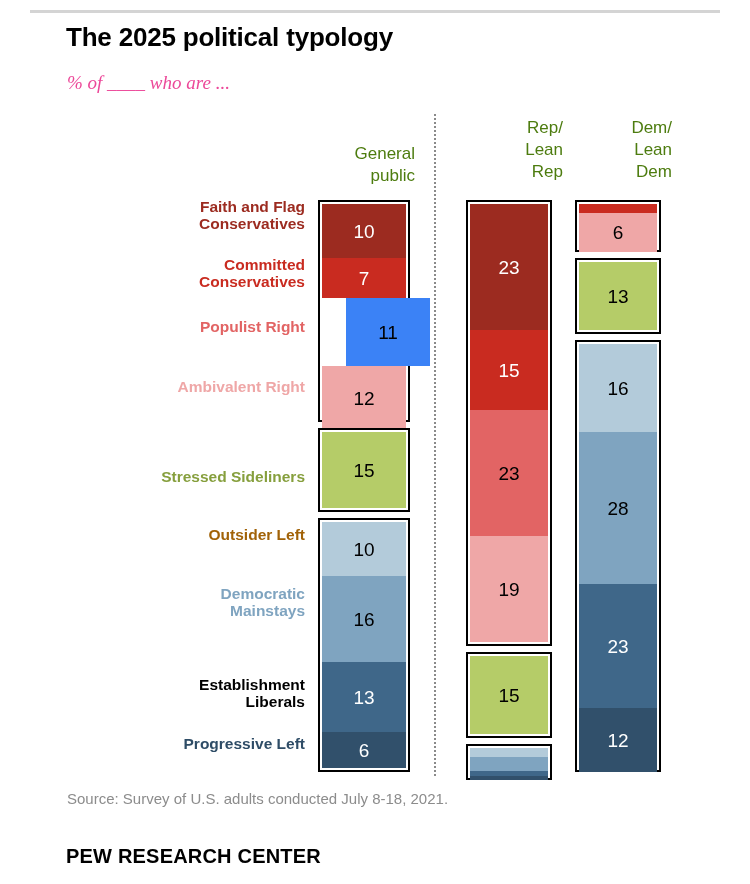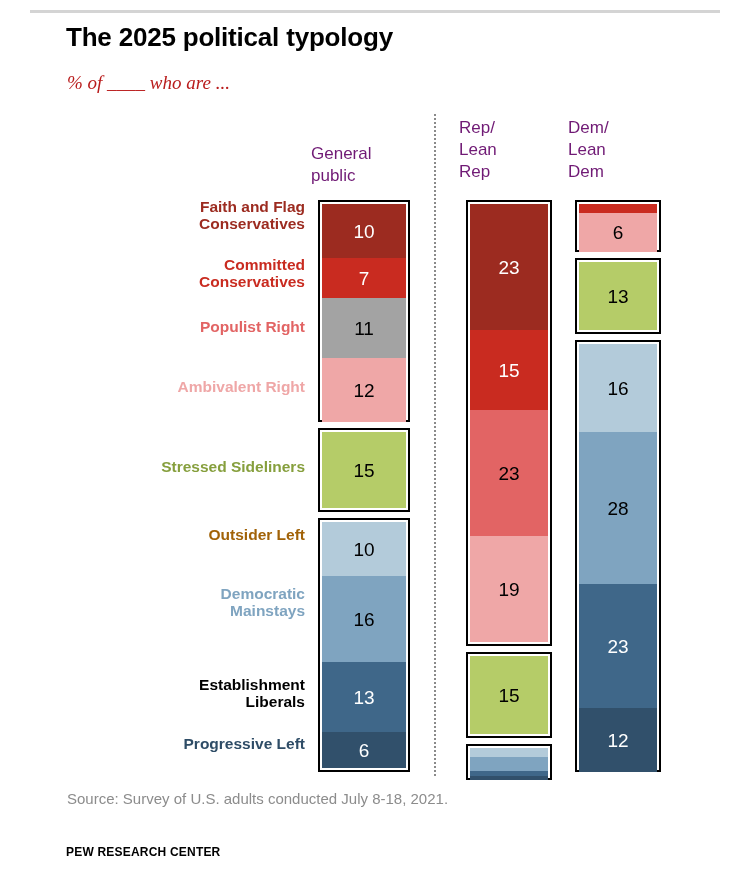--- a/index.html
+++ b/index.html
@@ -46,41 +46,41 @@
     color: #000;
     white-space: nowrap;
   }
   .subtitle {
     position: absolute;
     left: 67px;
     top: 72px;
     font-family: "Liberation Serif", serif;
     font-style: italic;
     font-size: 19px;
-    color: #b91c1c;
+    color: #ec4899;
     white-space: nowrap;
   }
 
   
   .divider {
     position: absolute;
     left: 434px;
     top: 114px;
     width: 0;
     height: 662px;
     border-left: 2px dotted #8a8a8a;
   }
 
   
   .col-head {
     position: absolute;
     font-family: "Liberation Sans", sans-serif;
     font-size: 17px;
-    color: #701a75;
-    text-align: left;
+    color: #4d7c0f;
+    text-align: right;
     line-height: 1.28;
     white-space: pre-line;
   }
   .col-head.gp   { left: 311px; top: 143px; width: 104px; }
   .col-head.rep  { left: 459px; top: 117px; width: 104px; }
   .col-head.dem  { left: 568px; top: 117px; width: 104px; }
 
   
   .labels {
     position: absolute;
@@ -144,21 +144,21 @@
     font-family: "Liberation Sans", sans-serif;
     font-size: 15px;
     color: #8c8c8c;
     white-space: nowrap;
   }
   .prc {
     position: absolute;
     left: 66px;
     top: 845px;
     font-family: "Liberation Sans", sans-serif;
-    font-size: 12px;
+    font-size: 20px;
     font-weight: bold;
     letter-spacing: 0.2px;
     color: #000;
     white-space: nowrap;
   }
 </style>
 </head>
 <body>
 
 <div class="page">
@@ -180,38 +180,38 @@
 Lean
 Dem</div>
 
   <div class="labels" id="labels">
       <div class="grp-label" style="top: 2px; color: rgb(156, 43, 32);">Faith and Flag
 Conservatives</div>
       <div class="grp-label" style="top: 60px; color: rgb(201, 43, 32);">Committed
 Conservatives</div>
       <div class="grp-label" style="top: 122px; color: rgb(226, 100, 100);">Populist Right</div>
       <div class="grp-label" style="top: 182px; color: rgb(239, 167, 167);">Ambivalent Right</div>
-      <div class="grp-label" style="top: 262px; color: rgb(134, 159, 61);">Stressed Sideliners</div>
+      <div class="grp-label" style="top: 272px; color: rgb(134, 159, 61);">Stressed Sideliners</div>
       <div class="grp-label" style="top: 330px; color: #a16207;">Outsider Left</div>
       <div class="grp-label" style="top: 389px; color: rgb(127, 164, 192);">Democratic
 Mainstays</div>
       <div class="grp-label" style="top: 480px; color: #000000;">Establishment
 Liberals</div>
       <div class="grp-label" style="top: 539px; color: rgb(46, 76, 102);">Progressive Left</div>
     </div>
 
   <div class="bars gp" id="bars-general_public">
       <div class="group-box" style="top: 4px; height: 222px;">
         <div class="seg" style="height: 54px; background: rgb(156, 43, 32);">
           <span class="val light">10</span>
         </div>
         <div class="seg" style="height: 40px; background: rgb(201, 43, 32);">
           <span class="val light">7</span>
         </div>
-        <div class="seg" style="height: 60px; background: #a3a3a3;">
+        <div class="seg" style="height: 68px; background: #3b82f6; margin-left: 24px;">
           <span class="val">11</span>
         </div>
         <div class="seg" style="height: 64px; background: rgb(239, 167, 167);">
           <span class="val">12</span>
         </div>
       </div>
       <div class="group-box" style="top: 232px; height: 84px;">
         <div class="seg" style="height: 76px; background: rgb(181, 204, 104);">
           <span class="val">15</span>
         </div>

